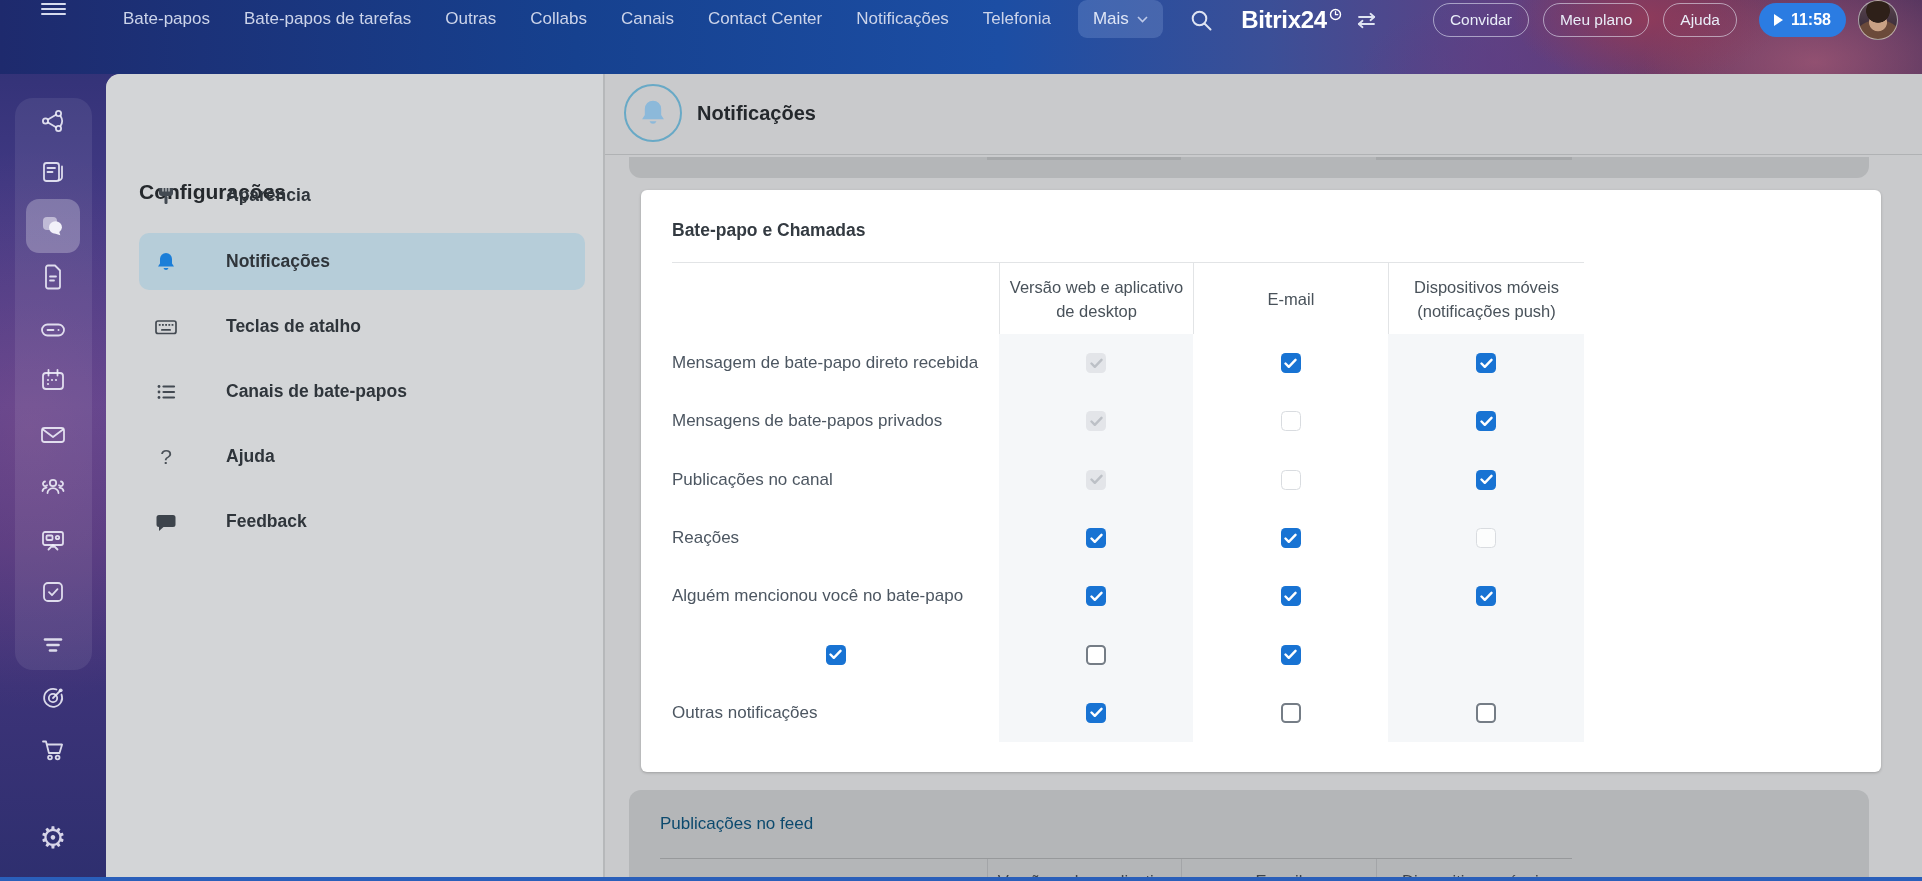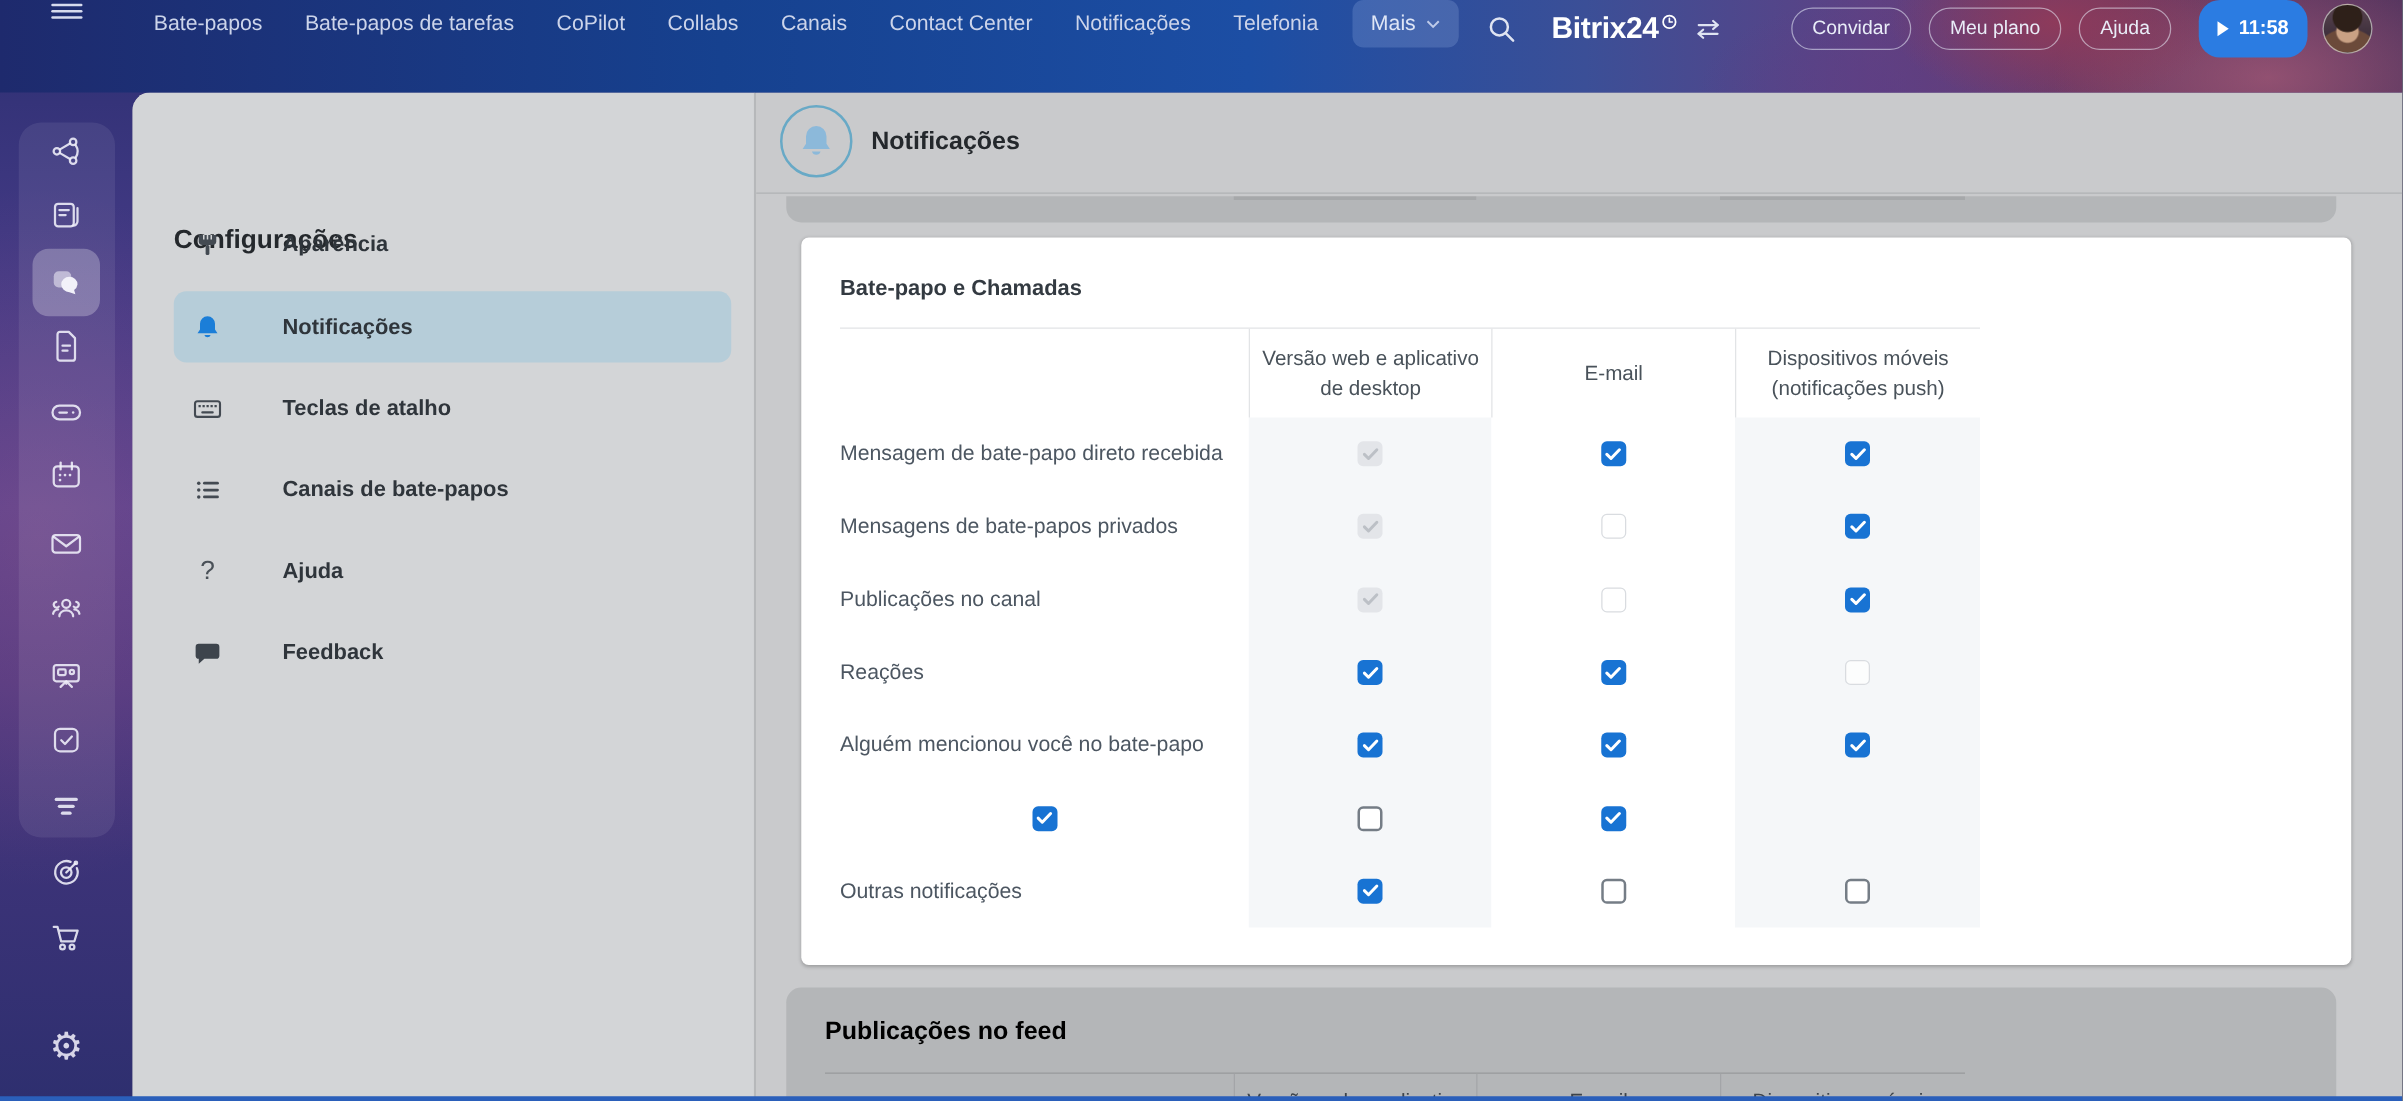--- a/index.html
+++ b/index.html
@@ -24,21 +24,21 @@
   .nav-item { color:#ccd4ea; font-size:17px; padding:0 17px; white-space:nowrap; cursor:pointer; }
   .more-pill { display:flex; align-items:center; gap:8px; margin-left:10px; background:rgba(165,190,238,.22);
     border-radius:9px; padding:9px 15px; color:#dfe6f6; font-size:17px; cursor:pointer; }
   .tb-right { margin-left:auto; display:flex; align-items:center; padding-right:24px; }
   .search-ic { margin-right:28px; cursor:pointer; display:flex; }
   .brand { display:flex; align-items:flex-start; color:#fff; font-size:24px; font-weight:700; letter-spacing:-.3px; cursor:pointer; }
   .brand sup { margin:2px 0 0 2px; display:flex; }
   .sliders-ic { margin:0 42px 0 14px; display:flex; cursor:pointer; }
   .pill { height:34px; display:flex; align-items:center; padding:0 16px; border:1.3px solid rgba(235,240,252,.55);
     border-radius:17px; color:#e9edf8; font-size:15.5px; margin-left:14px; cursor:pointer; white-space:nowrap; }
-  .time-pill { height:46px; display:flex; align-items:center; gap:8px; padding:0 15px; background:#2b7ce2;
+  .time-pill { height:34px; display:flex; align-items:center; gap:8px; padding:0 15px; background:#2b7ce2;
     border-radius:17px; color:#fff; font-size:16px; font-weight:700; margin-left:22px; cursor:pointer; }
   .play-tri { width:0; height:0; border-left:9px solid #fff; border-top:6px solid transparent; border-bottom:6px solid transparent; }
   .avatar { width:40px; height:40px; border-radius:50%; margin-left:12px; cursor:pointer;
     border:1.5px solid rgba(255,255,255,.55);
     background:
       radial-gradient(circle at 50% 26%, #2e2019 0 34%, transparent 36%),
       radial-gradient(circle at 50% 56%, #c9a184 0 30%, transparent 33%),
       radial-gradient(circle at 50% 125%, #6b4a3a 0 55%, transparent 57%),
       linear-gradient(180deg, #5a4550, #2e2330); }
 
@@ -90,21 +90,21 @@
   .td-label { display:flex; align-items:center; font-size:17px; color:#4c5661; }
   .td-cb { display:flex; align-items:center; justify-content:center; }
   .cb { width:20px; height:20px; border-radius:4.5px; display:flex; align-items:center; justify-content:center; cursor:pointer; }
   .cb-checked { background:#1873d3; color:#fff; }
   .cb-checked_disabled { background:#e3e5e9; color:#bcc0c6; }
   .cb-unchecked { background:#fff; border:2px solid #757d86; }
   .cb-unchecked_disabled { background:rgba(255,255,255,.7); border:1.5px solid #d9dce0; }
 
   .dim-card-bot { position:absolute; left:24px; top:716px; width:1240px; height:91px; background:#b4b6b8;
     border-radius:12px 12px 0 0; overflow:hidden; }
-  .dim-title { position:absolute; left:31px; top:24px; font-size:20px; font-weight:700; color:#000000; }
+  .dim-title { position:absolute; left:31px; top:24px; font-size:17px; font-weight:400; color:#0c4a6e; }
   .dim-tbl { position:absolute; left:31px; top:68px; width:912px; }
   .dim-head { display:grid; grid-template-columns:327px 194px 195px 196px; border-top:1.5px solid #97999b; height:72px; }
   .dim-head .th { color:#3d434a; border-left:1.5px solid #a3a5a8; padding-top:10px; align-items:flex-start; }
   .dim-head .th:first-child { border-left:none; }
 
   .bottom-strip { position:absolute; left:0; bottom:0; width:1922px; height:4px; background:#2a5fba; z-index:40; }
 </style>
 </head>
 <body>
 
@@ -114,21 +114,21 @@
     <div class="burger">
         <div>
           <span></span>
           <span></span>
           <span></span>
         </div>
       </div>
     <div class="nav">
       <div class="nav-item">Bate-papos</div>
       <div class="nav-item">Bate-papos de tarefas</div>
-      <div class="nav-item">CoPilot</div>
+      <div class="nav-item">Outras</div>
       <div class="nav-item">Collabs</div>
       <div class="nav-item">Canais</div>
       <div class="nav-item">Contact Center</div>
       <div class="nav-item">Notificações</div>
       <div class="nav-item">Telefonia</div>
       <div class="more-pill">
         <span>Mais</span>
         <svg width="11" height="7" viewBox="0 0 11 7">
             <polyline points="1,1 5.5,5.5 10,1" fill="none" stroke="rgba(220,228,248,.8)" stroke-width="1.6"></polyline>
           </svg>

